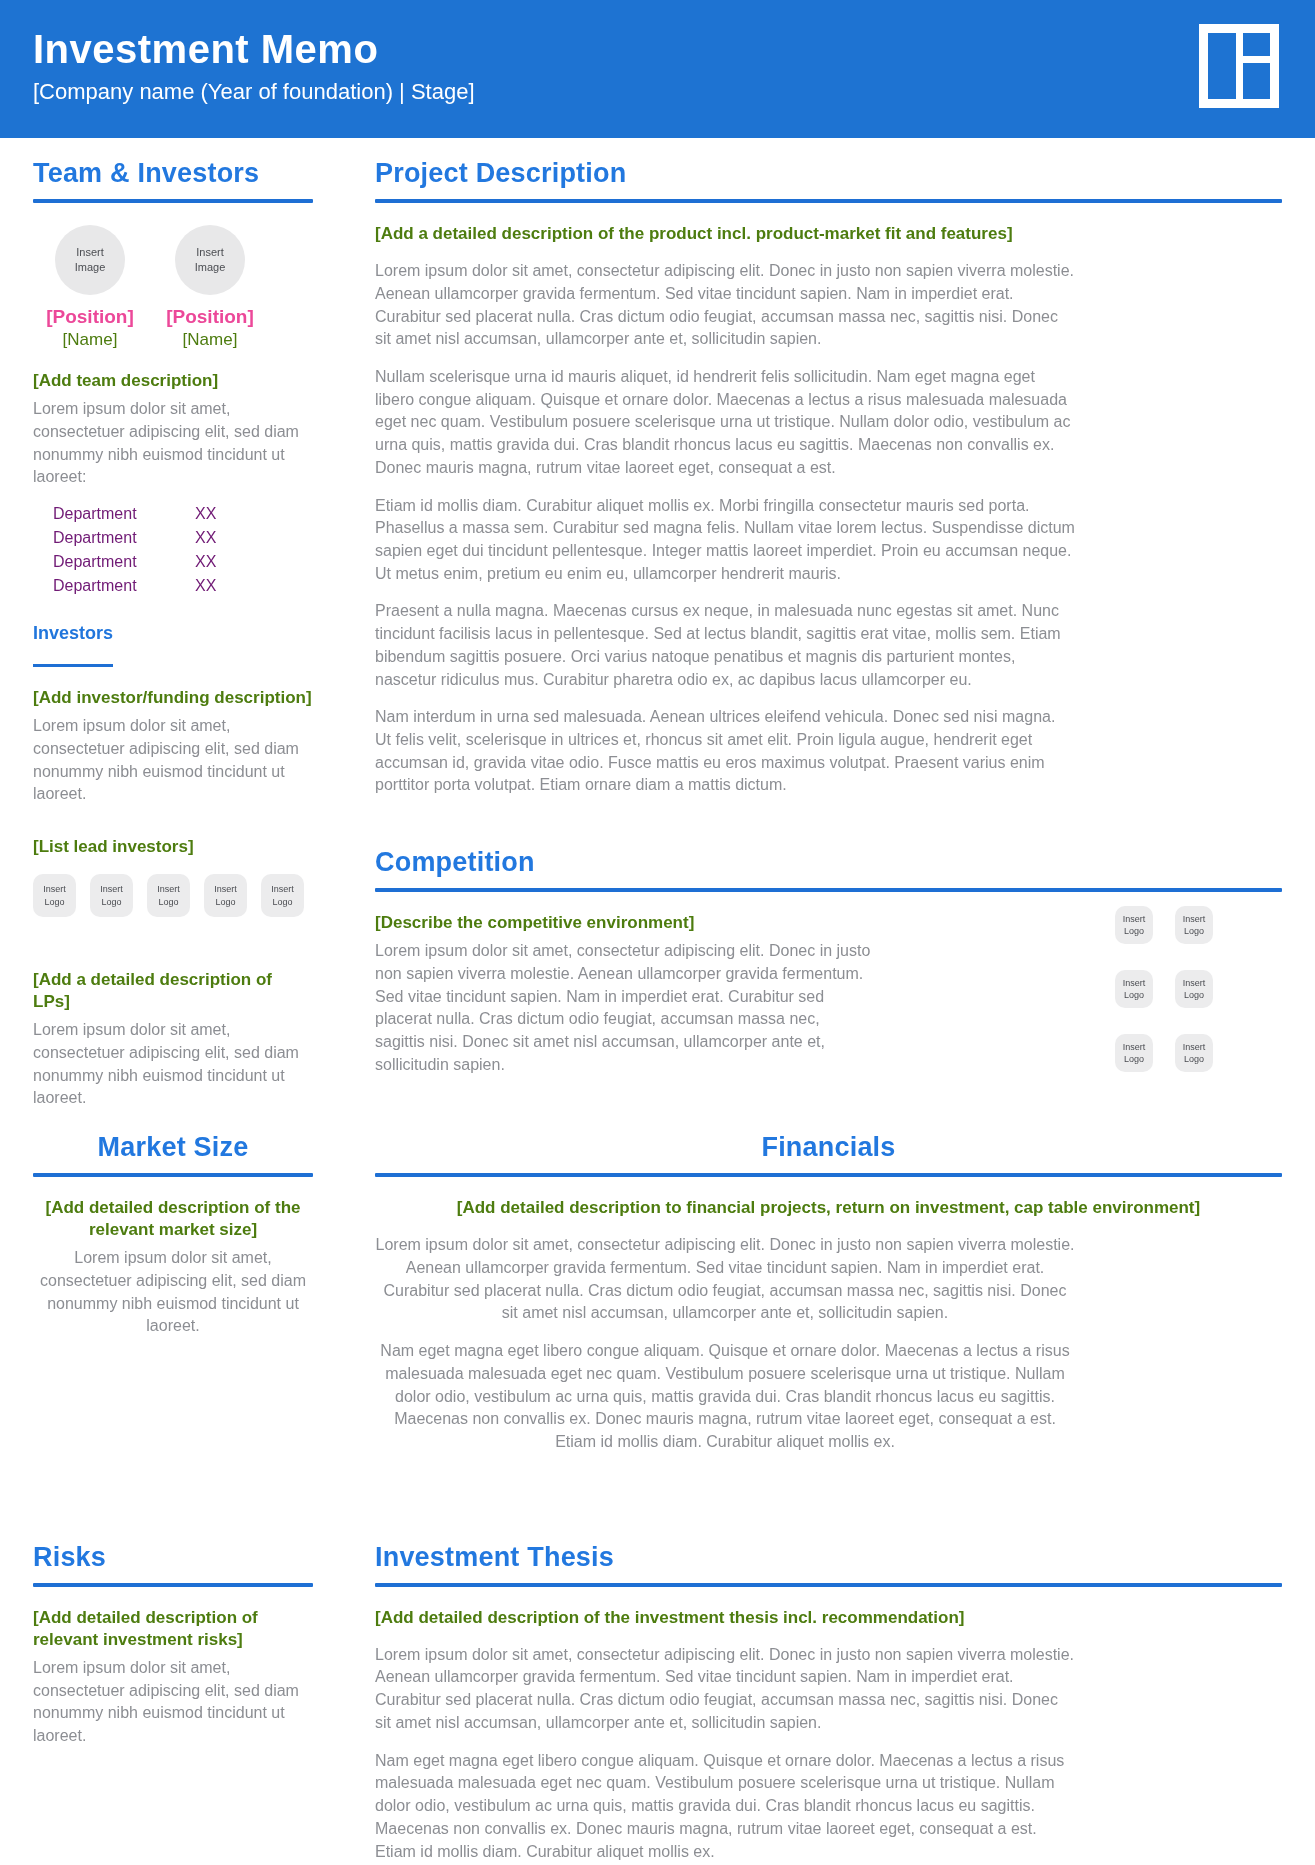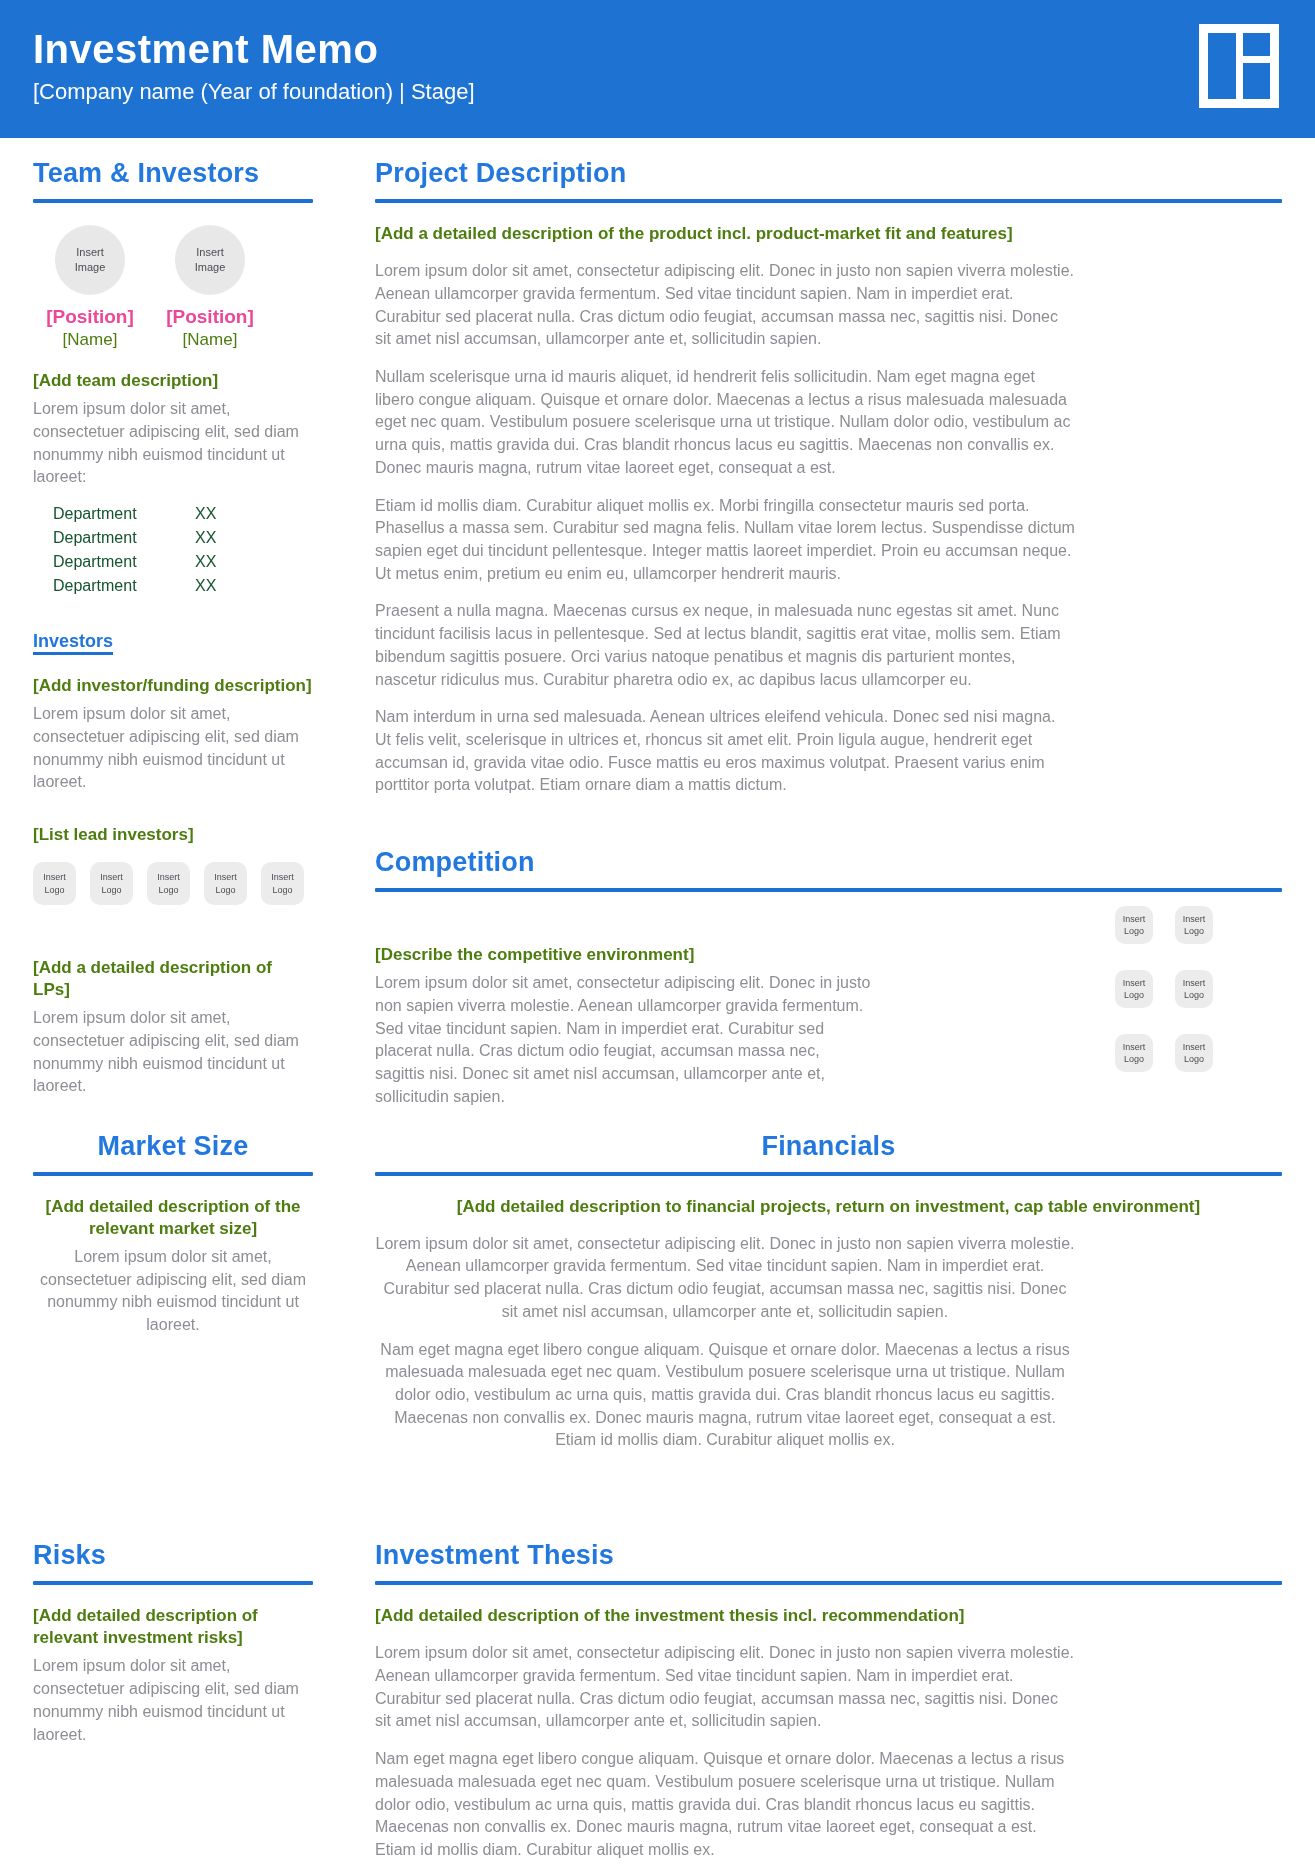--- a/index.html
+++ b/index.html
@@ -45,39 +45,39 @@
   .avatar {
     width: 70px; height: 70px; border-radius: 50%; background: #E8E8E9; margin: 0 auto;
     display: flex; align-items: center; justify-content: center;
     font-size: 11px; color: #4B4D52; line-height: 1.35; padding: 10px; text-align: center;
     white-space: pre-line;
   }
   .pos { margin-top: 11px; font-size: 19px; font-weight: bold; color: #ec4899; }
   .nm  { margin-top: 2px; font-size: 17px; color: #4d7c0f; }
   .dept-table {
     margin: 16px 0 0 20px; display: grid; grid-template-columns: 142px auto;
-    row-gap: 6px; font-size: 16px; color: #14532d;
+    row-gap: 6px; font-size: 16px; color: #701a75;
   }
   .investors-h {
-    display: inline-block; margin-top: 36px; padding-bottom: 0;
+    display: inline-block; margin-top: 28px; padding-bottom: 20px;
     font-size: 18px; font-weight: bold; color: #2176DC; border-bottom: 3px solid #1E6FD4;
   }
   .lead-title { margin-top: 30px; }
   .logo-row { display: flex; gap: 14px; margin-top: 16px; }
   .logo-box {
     width: 43px; height: 43px; border-radius: 10px; background: #ECECED;
     display: flex; align-items: center; justify-content: center; text-align: center;
     font-size: 9px; color: #4B4D52; line-height: 1.35; white-space: pre-line; flex: 0 0 auto;
   }
   .lp-title { margin-top: 52px; }
 
   
   .section-competition { margin-top: 50px; }
   .comp-row { display: flex; align-items: flex-start; }
-  .comp-text { max-width: 497px; margin-top: 32px; }
+  .comp-text { max-width: 497px; }
   .comp-logos {
     margin-left: auto; margin-right: 69px; margin-top: 14px;
     display: grid; grid-template-columns: 38px 38px; gap: 26px 22px;
   }
   .logo-box.sm { width: 38px; height: 38px; }
 </style>
 </head>
 <body>
 
 <header class="header">

